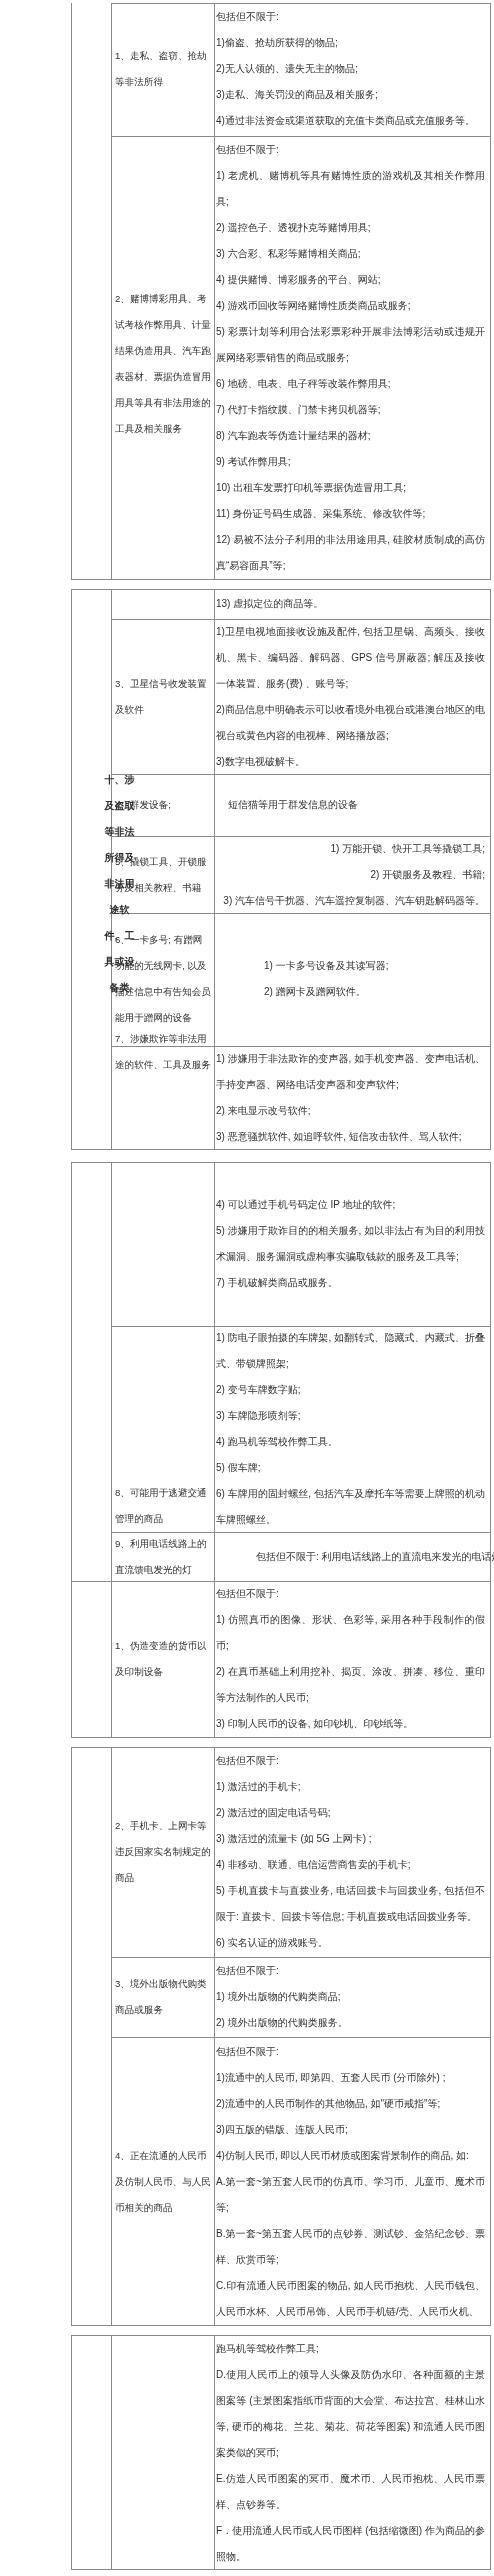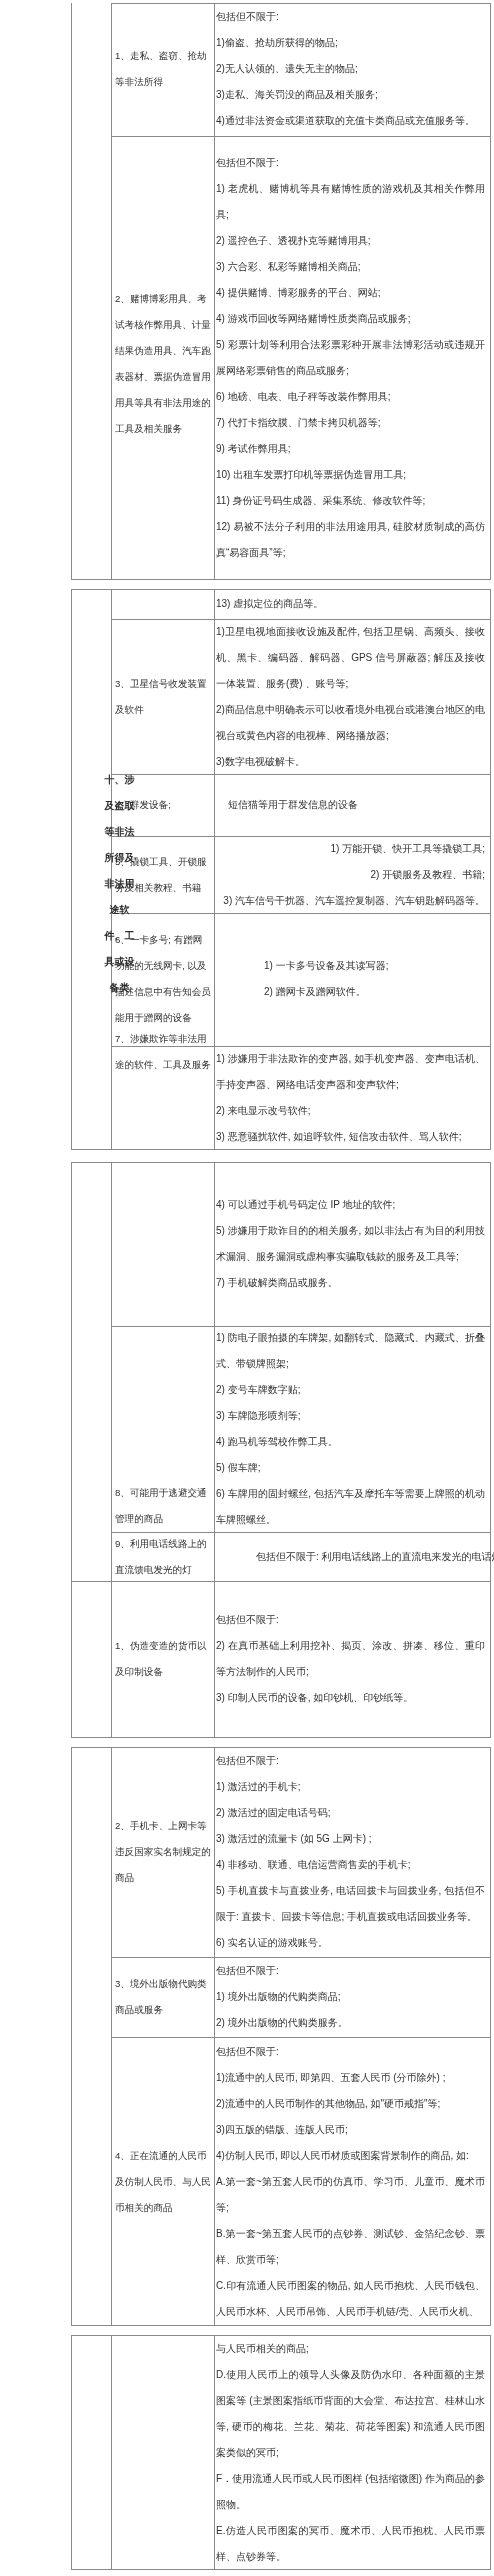--- a/index.html
+++ b/index.html
@@ -111,20 +111,21 @@
     <div class="cell det" style="top: 136px; height: 444px;">
       <div class="para">包括但不限于:</div>
       <div class="para">1) 老虎机、赌博机等具有赌博性质的游戏机及其相关作弊用具;</div>
       <div class="para">2) 遥控色子、透视扑克等赌博用具;</div>
       <div class="para">3) 六合彩、私彩等赌博相关商品;</div>
       <div class="para">4) 提供赌博、博彩服务的平台、网站;</div>
       <div class="para">4) 游戏币回收等网络赌博性质类商品或服务;</div>
       <div class="para">5) 彩票计划等利用合法彩票彩种开展非法博彩活动或违规开展网络彩票销售的商品或服务;</div>
       <div class="para">6) 地磅、电表、电子秤等改装作弊用具;</div>
       <div class="para">7) 代打卡指纹膜、门禁卡拷贝机器等;</div>
+      <div class="para">8) 汽车跑表等伪造计量结果的器材;</div>
       <div class="para">9) 考试作弊用具;</div>
       <div class="para">10) 出租车发票打印机等票据伪造冒用工具;</div>
       <div class="para">11) 身份证号码生成器、采集系统、修改软件等;</div>
       <div class="para">12) 易被不法分子利用的非法用途用具, 硅胶材质制成的高仿真“易容面具”等;</div>
     </div>
     <div class="cell det" style="top: 589px; height: 30px;">
       <div class="para">13) 虚拟定位的商品等。</div>
     </div>
     <div class="cell det" style="top: 619px; height: 156px;">
       <div class="para">1)卫星电视地面接收设施及配件, 包括卫星锅、高频头、接收机、黑卡、编码器、解码器、GPS 信号屏蔽器; 解压及接收一体装置、服务(费) 、账号等;</div>
@@ -159,20 +160,21 @@
       <div class="para">3) 车牌隐形喷剂等;</div>
       <div class="para">4) 跑马机等驾校作弊工具。</div>
       <div class="para">5) 假车牌;</div>
       <div class="para">6) 车牌用的固封螺丝, 包括汽车及摩托车等需要上牌照的机动车牌照螺丝。</div>
     </div>
     <div class="cell det" style="top: 1532px; height: 49px; margin-left: 40px;">
       <div class="para">包括但不限于: 利用电话线路上的直流电来发光的电话灯。</div>
     </div>
     <div class="cell det" style="top: 1581px; height: 156px;">
       <div class="para">包括但不限于:</div>
+      <div class="para">1) 仿照真币的图像、形状、色彩等, 采用各种手段制作的假币;</div>
       <div class="para">2) 在真币基础上利用挖补、揭页、涂改、拼凑、移位、重印等方法制作的人民币;</div>
       <div class="para">3) 印制人民币的设备, 如印钞机、印钞纸等。</div>
     </div>
     <div class="cell det" style="top: 1747px; height: 210px;">
       <div class="para">包括但不限于:</div>
       <div class="para">1) 激活过的手机卡;</div>
       <div class="para">2) 激活过的固定电话号码;</div>
       <div class="para">3) 激活过的流量卡 (如 5G 上网卡) ;</div>
       <div class="para">4) 非移动、联通、电信运营商售卖的手机卡;</div>
       <div class="para">5) 手机直拨卡与直拨业务, 电话回拨卡与回拨业务, 包括但不限于: 直拨卡、回拨卡等信息; 手机直拨或电话回拨业务等。</div>
@@ -187,24 +189,24 @@
       <div class="para">包括但不限于:</div>
       <div class="para">1)流通中的人民币, 即第四、五套人民币 (分币除外) ;</div>
       <div class="para">2)流通中的人民币制作的其他物品, 如"硬币戒指"等;</div>
       <div class="para">3)四五版的错版、连版人民币;</div>
       <div class="para">4)仿制人民币, 即以人民币材质或图案背景制作的商品, 如:</div>
       <div class="para">A.第一套~第五套人民币的仿真币、学习币、儿童币、魔术币等;</div>
       <div class="para">B.第一套~第五套人民币的点钞券、测试钞、金箔纪念钞、票样、欣赏币等;</div>
       <div class="para">C.印有流通人民币图案的物品, 如人民币抱枕、人民币钱包、人民币水杯、人民币吊饰、人民币手机链/壳、人民币火机、</div>
     </div>
     <div class="cell det" style="top: 2335px; height: 235px;">
-      <div class="para">与人民币相关的商品;</div>
+      <div class="para">跑马机等驾校作弊工具;</div>
       <div class="para">D.使用人民币上的领导人头像及防伪水印、各种面额的主景图案等 (主景图案指纸币背面的大会堂、布达拉宫、桂林山水等, 硬币的梅花、兰花、菊花、荷花等图案) 和流通人民币图案类似的冥币;</div>
+      <div class="para">E.仿造人民币图案的冥币、魔术币、人民币抱枕、人民币票样、点钞券等。</div>
       <div class="para">F．使用流通人民币或人民币图样 (包括缩微图) 作为商品的参照物。</div>
-      <div class="para">E.仿造人民币图案的冥币、魔术币、人民币抱枕、人民币票样、点钞券等。</div>
     </div>
     <div class="cell cat" style="top: 768px; height: 231px; color: rgb(46, 46, 46); margin-left: 28px;">
       <div class="para">十、涉</div>
       <div class="para">及盗取</div>
       <div class="para">等非法</div>
       <div class="para">所得及</div>
       <div class="para">非法用</div>
       <div class="para">途软</div>
       <div class="para">件、工</div>
       <div class="para">具或设</div>

